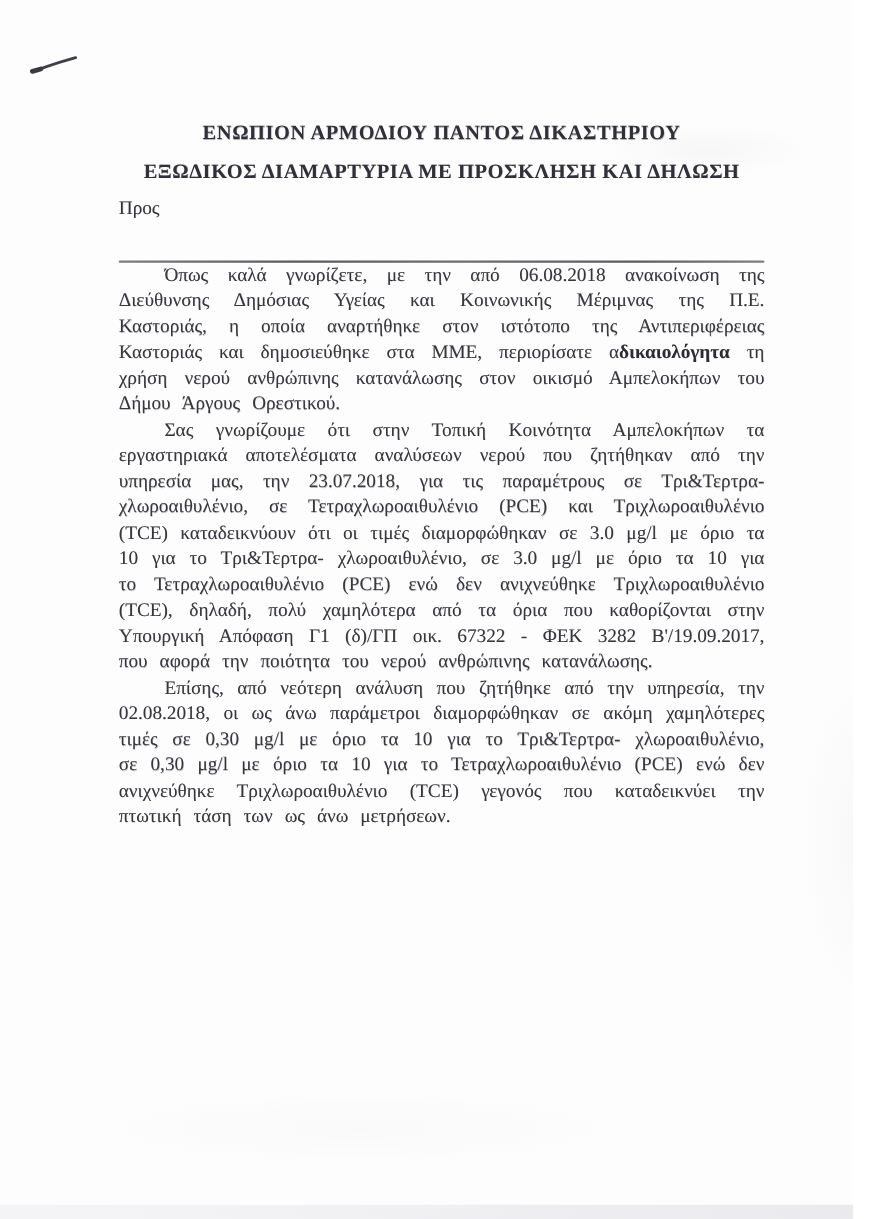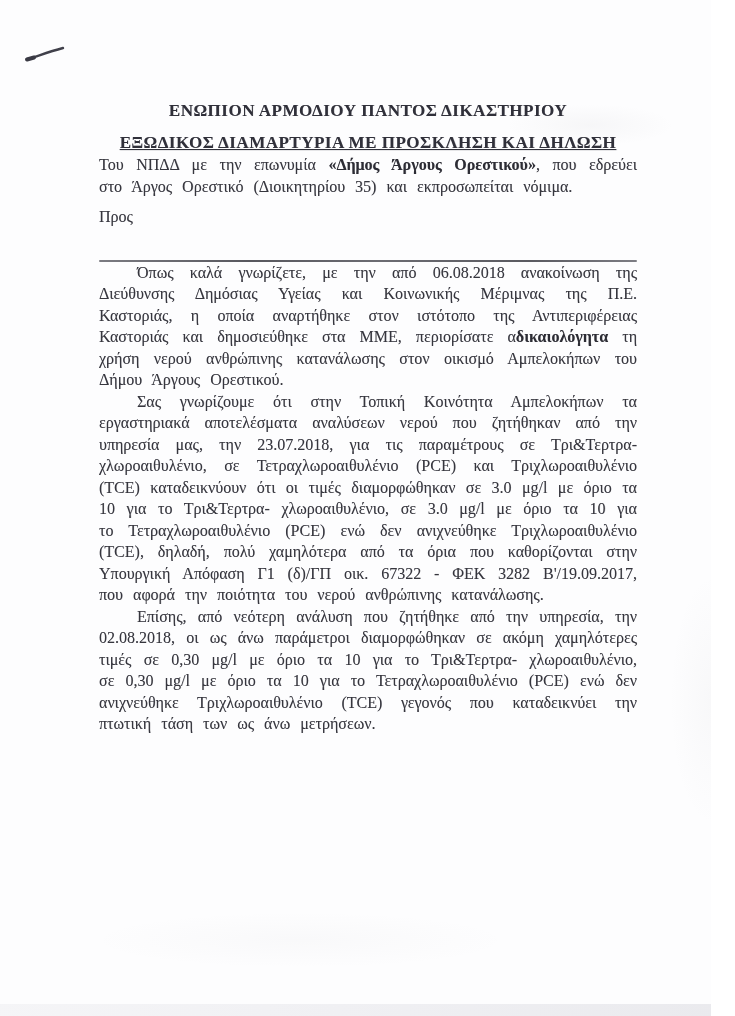--- a/index.html
+++ b/index.html
@@ -28,21 +28,21 @@
   }
   .title {
     text-align: center;
     font-weight: 700;
     font-size: 17px;
     line-height: 22px;
     letter-spacing: 0.5px;
     color: #30303a;
     text-shadow: 0.3px 0.3px 0.6px rgba(48,48,58,0.4);
   }
-  .title2 { margin-top: 10px; text-decoration: underline; }
+  .title2 { margin-top: 10px; }
   p.para {
     margin: 0;
     font-size: 16px;
     line-height: 21.5px;
     text-align: justify;
     word-spacing: 6px;
     text-shadow: 0.3px 0.3px 0.5px rgba(54,54,62,0.3);
   }
   p.para .b { font-weight: 700; color: #2c2c34; }
   .sender { margin-top: 44px; }
@@ -104,21 +104,20 @@
   <svg class="pen-mark" viewBox="0 0 80 30" xmlns="http://www.w3.org/2000/svg" aria-hidden="true">
     <path d="M 8 21 C 18 18, 28 14, 43 10" stroke="#40404a" stroke-width="2.4" fill="none" stroke-linecap="round"></path>
     <path d="M 7 21.5 L 14 19.5" stroke="#3a3a44" stroke-width="4" fill="none" stroke-linecap="round"></path>
   </svg>
 
   <div class="content">
 
     <div class="title">ΕΝΩΠΙΟΝ ΑΡΜΟΔΙΟΥ ΠΑΝΤΟΣ ΔΙΚΑΣΤΗΡΙΟΥ</div>
     <div class="title title2">ΕΞΩΔΙΚΟΣ ΔΙΑΜΑΡΤΥΡΙΑ ΜΕ ΠΡΟΣΚΛΗΣΗ ΚΑΙ ΔΗΛΩΣΗ</div>
 
-    <p class="para sender"><span>Του ΝΠΔΔ με την επωνυμία </span><span class="b">«Δήμος Άργους Ορεστικού»</span><span>, που εδρεύει στο Άργος Ορεστικό (Διοικητηρίου 35) και εκπροσωπείται νόμιμα.</span></p>
 
     <div class="to-label">Προς</div>
 
 
     <div class="divider"></div>
 
     <p class="para indent p1"><span>Όπως καλά γνωρίζετε, με την από 06.08.2018 ανακοίνωση της Διεύθυνσης Δημόσιας Υγείας και Κοινωνικής Μέριμνας της Π.Ε. Καστοριάς, η οποία αναρτήθηκε στον ιστότοπο της Αντιπεριφέρειας Καστοριάς και δημοσιεύθηκε στα ΜΜΕ, περιορίσατε α</span><span class="b">δικαιολόγητα</span><span> τη χρήση νερού ανθρώπινης κατανάλωσης στον οικισμό Αμπελοκήπων του Δήμου Άργους Ορεστικού.</span></p>
 
     <p class="para indent p2"><span>Σας γνωρίζουμε ότι στην Τοπική Κοινότητα Αμπελοκήπων τα εργαστηριακά αποτελέσματα αναλύσεων νερού που ζητήθηκαν από την υπηρεσία μας, την 23.07.2018, για τις παραμέτρους σε Τρι&amp;Τερτρα-χλωροαιθυλένιο, σε Τετραχλωροαιθυλένιο (PCE) και Τριχλωροαιθυλένιο (TCE) καταδεικνύουν ότι οι τιμές διαμορφώθηκαν σε 3.0 μg/l με όριο τα 10 για το Τρι&amp;Τερτρα- χλωροαιθυλένιο, σε 3.0 μg/l με όριο τα 10 για το Τετραχλωροαιθυλένιο (PCE) ενώ δεν ανιχνεύθηκε Τριχλωροαιθυλένιο (TCE), δηλαδή, πολύ χαμηλότερα από τα όρια που καθορίζονται στην Υπουργική Απόφαση Γ1 (δ)/ΓΠ οικ. 67322 - ΦΕΚ 3282 Β'/19.09.2017, που αφορά την ποιότητα του νερού ανθρώπινης κατανάλωσης.</span></p>
 

